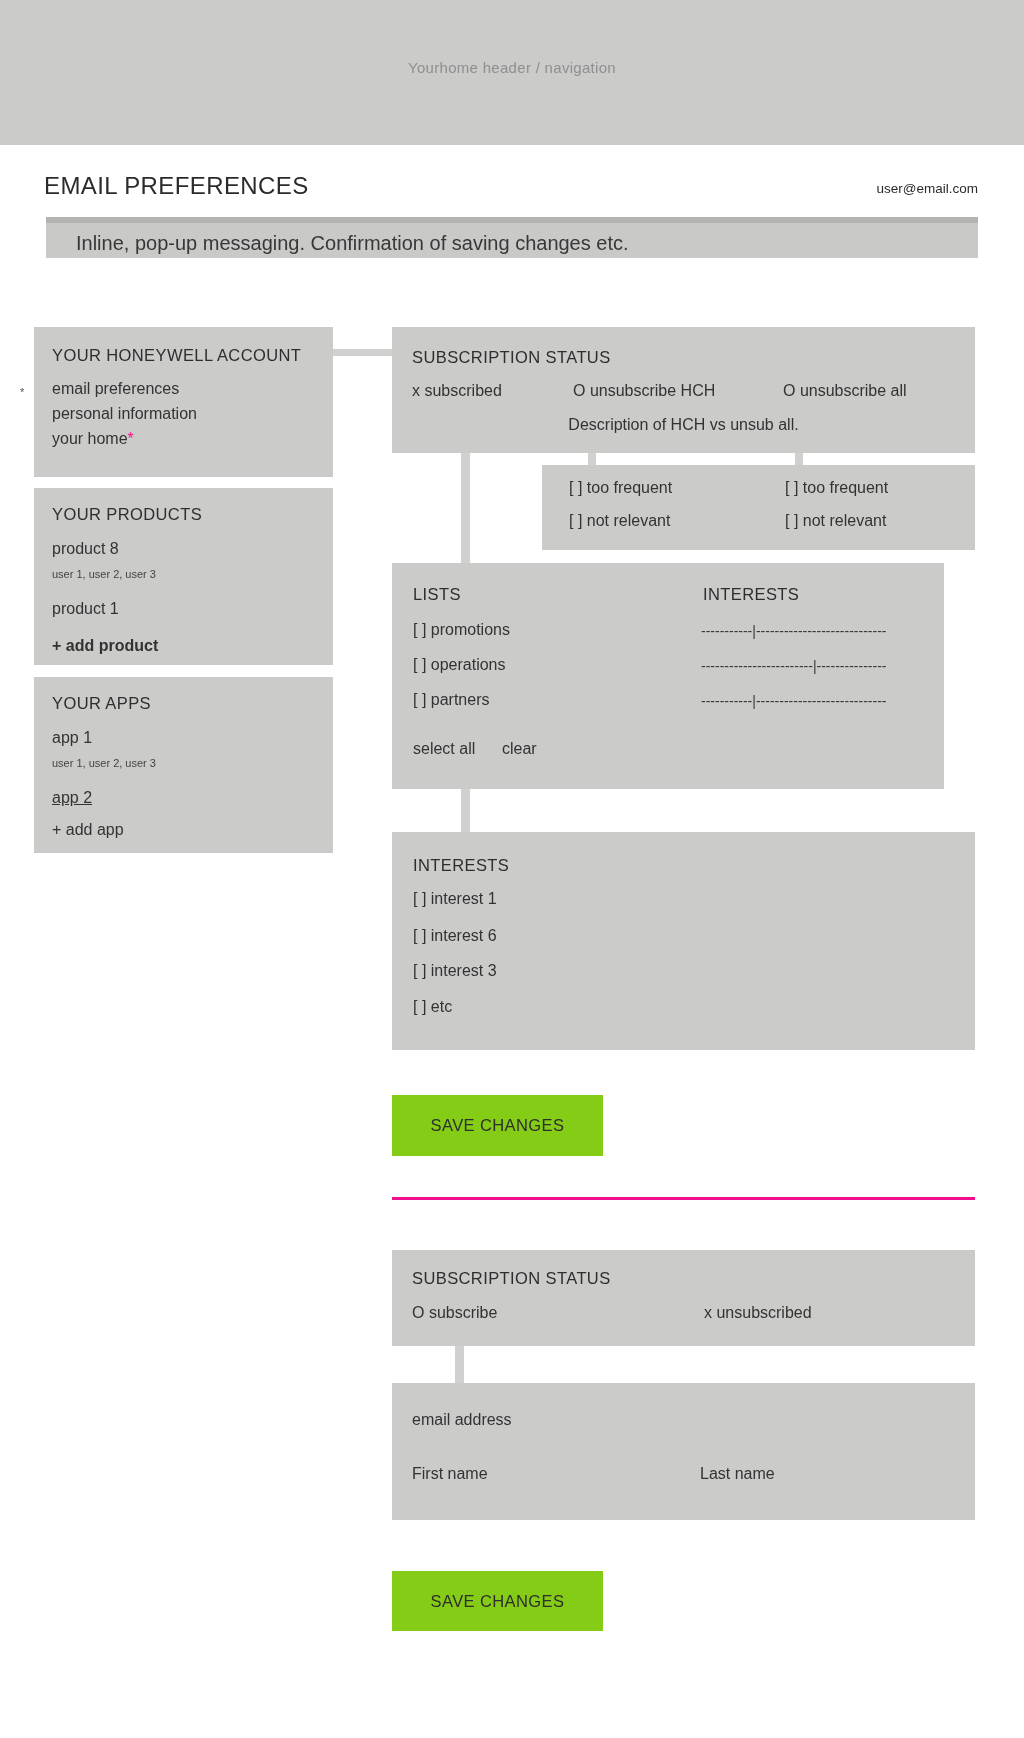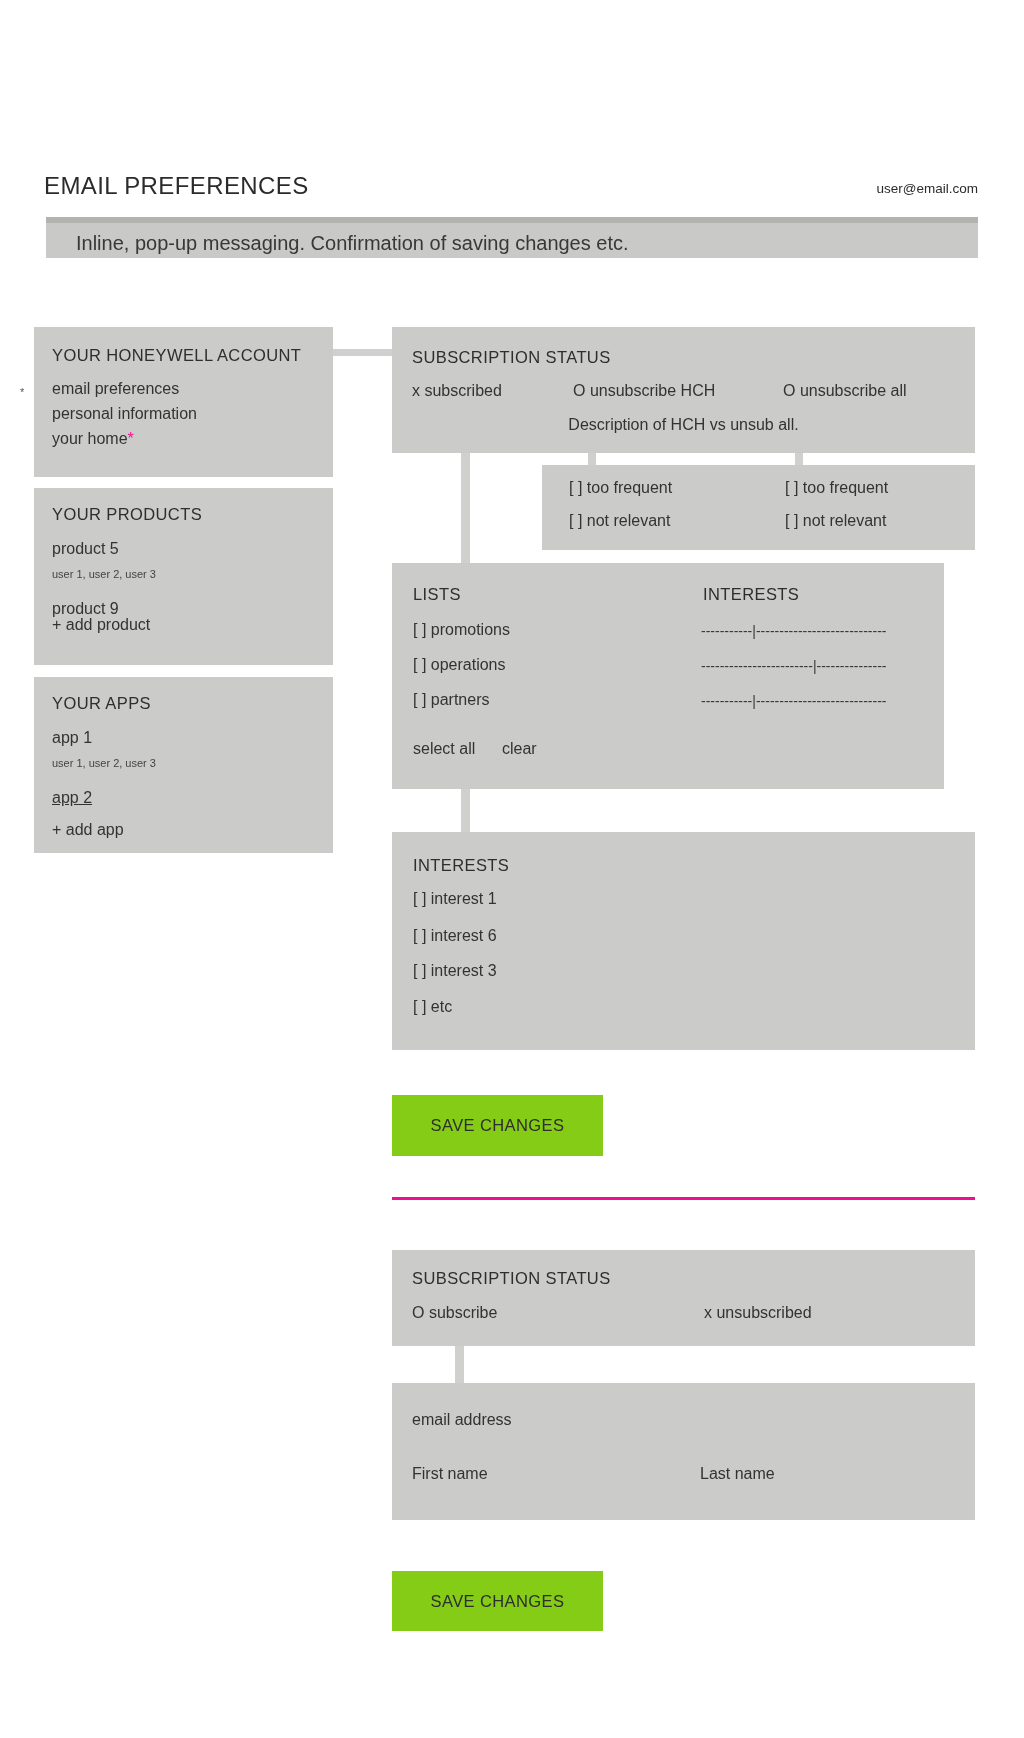--- a/index.html
+++ b/index.html
@@ -36,20 +36,23 @@
     position:absolute;background:#84cc16;display:flex;align-items:center;justify-content:center;
     font-size:16.5px;letter-spacing:.4px;color:#2e2e2e;cursor:pointer;
   }
   .pink-divider{position:absolute;background:#ed0f8d;}
 </style>
 </head>
 <body>
 
 <div class="canvas">
 
+  <div class="abs site-header">
+    <div class="nav-label">Yourhome header / navigation</div>
+  </div>
 
   <div class="abs page-title">EMAIL PREFERENCES</div>
   <div class="abs user-email">user@email.com</div>
 
   <div class="abs msg-bar">
     <div class="msg-text">Inline, pop-up messaging. Confirmation of saving changes etc.</div>
   </div>
 
   <div class="abs small" style="left:20px;top:386px;color:#555;">*</div>
 
@@ -57,24 +60,24 @@
     <div class="abs h" style="left:18px;top:19px;">YOUR HONEYWELL ACCOUNT</div>
     <div class="abs t" style="left:18px;top:53px;">email preferences</div>
     <div class="abs t" style="left:18px;top:78px;">personal information</div>
     <div class="abs t" style="left:18px;top:103px;"><span>your home</span><span class="pink">*</span></div>
   </div>
 
   <div class="connector" style="left:333px;top:349px;width:59px;height:7px;"></div>
 
   <div class="graybox" style="left:34px;top:488px;width:299px;height:177px;">
     <div class="abs h" style="left:18px;top:17px;">YOUR PRODUCTS</div>
-    <div class="abs t" style="left:18px;top:52px;">product 5</div>
+    <div class="abs t" style="left:18px;top:52px;">product 8</div>
     <div class="abs small" style="left:18px;top:80px;">user 1, user 2, user 3</div>
-    <div class="abs t" style="left:18px;top:112px;">product 9</div>
-    <div class="abs t" style="left:18px;top:128px;">+ add product</div>
+    <div class="abs t" style="left:18px;top:112px;">product 1</div>
+    <div class="abs t" style="left:18px;top:149px;font-weight:bold;">+ add product</div>
   </div>
 
   <div class="graybox" style="left:34px;top:677px;width:299px;height:176px;">
     <div class="abs h" style="left:18px;top:17px;">YOUR APPS</div>
     <div class="abs t" style="left:18px;top:52px;">app 1</div>
     <div class="abs small" style="left:18px;top:80px;">user 1, user 2, user 3</div>
     <div class="abs t" style="left:18px;top:112px;text-decoration:underline;">app 2</div>
     <div class="abs t" style="left:18px;top:144px;">+ add app</div>
   </div>
 

